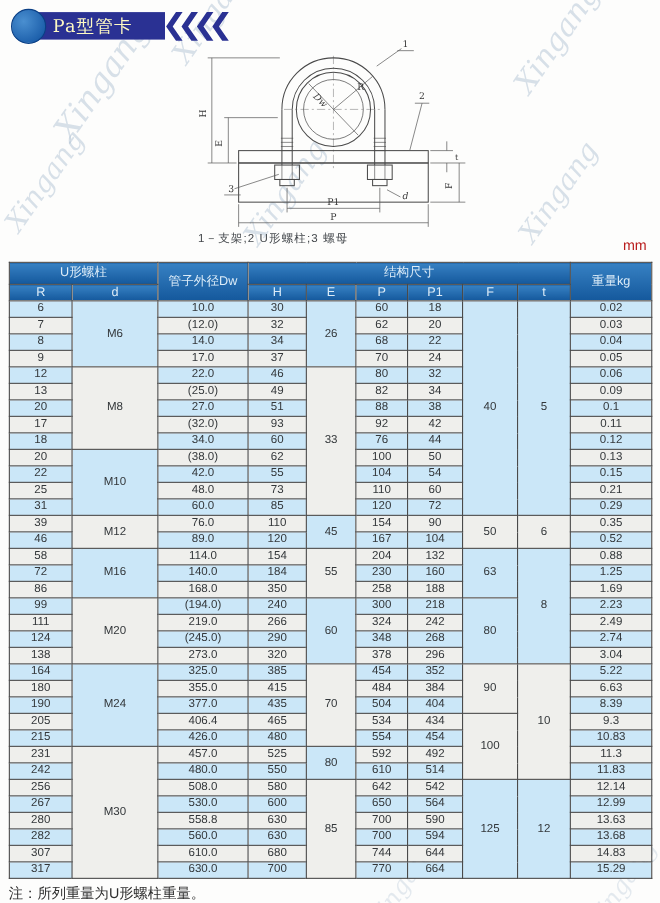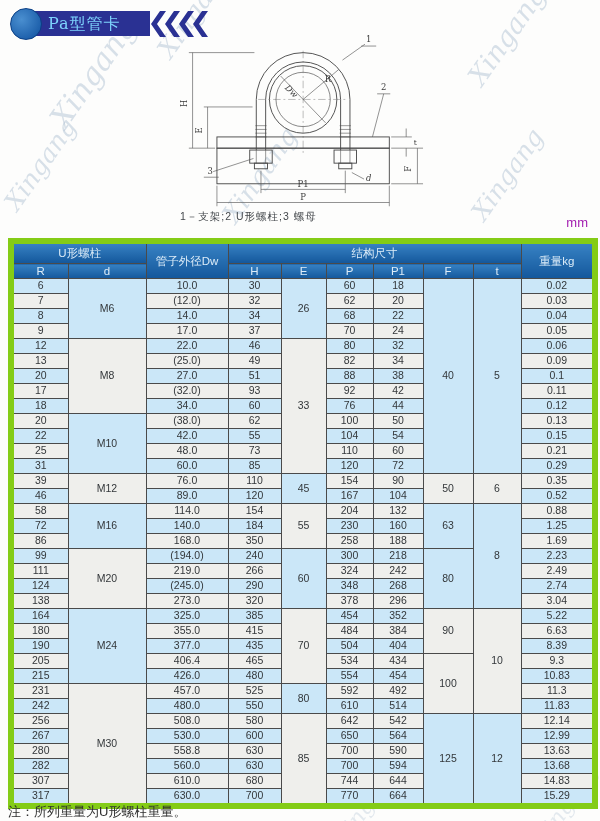--- a/index.html
+++ b/index.html
@@ -14,36 +14,36 @@
     white-space:nowrap;
   }
   
   .title-circle{
     position:absolute;left:10px;top:8px;width:30px;height:30px;border-radius:50%;
     background:radial-gradient(circle at 35% 35%, #4a8fd0, #0d4f9e);
     border:1px solid #0a3f85;z-index:3;
   }
   .title-bar{
     position:absolute;left:28px;top:11px;width:122px;height:25px;
-    background:#2a3193;color:#7dd3fc;z-index:2;
+    background:#2a3193;color:#fef9c3;z-index:2;
     font-family:"DejaVu Serif",serif;font-size:16px;line-height:25px;
     padding-left:20px;letter-spacing:1px;box-sizing:border-box;
   }
   .title-chevrons{position:absolute;left:150px;top:10px;z-index:2;}
   
   .diagram{position:absolute;left:155px;top:32px;width:300px;height:178px;}
   .diagram svg{width:100%;height:100%;}
   .diagram-caption{
     position:absolute;left:180px;top:210px;width:240px;text-align:left;
     font-size:10.5px;color:#44484c;letter-spacing:1px;
   }
-  .unit-label{position:absolute;right:12px;top:215px;font-size:13px;color:#a21caf;}
+  .unit-label{position:absolute;right:12px;top:215px;font-size:13px;color:#b91c1c;}
   
   .table-wrap{position:absolute;left:8px;top:238px;}
-  table{border-collapse:collapse;table-layout:fixed;width:584px;border:6px solid #84cc16;}
+  table{border-collapse:collapse;table-layout:fixed;width:584px;border:1px solid #84cc16;}
   th,td{
     border:1px solid #4a4a4a;text-align:center;vertical-align:middle;
     padding:0;font-size:10.5px;color:#33373a;height:14px;line-height:1.05;
     overflow:hidden;font-weight:normal;
   }
   thead th{
     background:linear-gradient(#3781c3,#14589c);
     color:#dcecf8;font-size:11.5px;
   }
   thead tr.h1 th{height:19px;}

